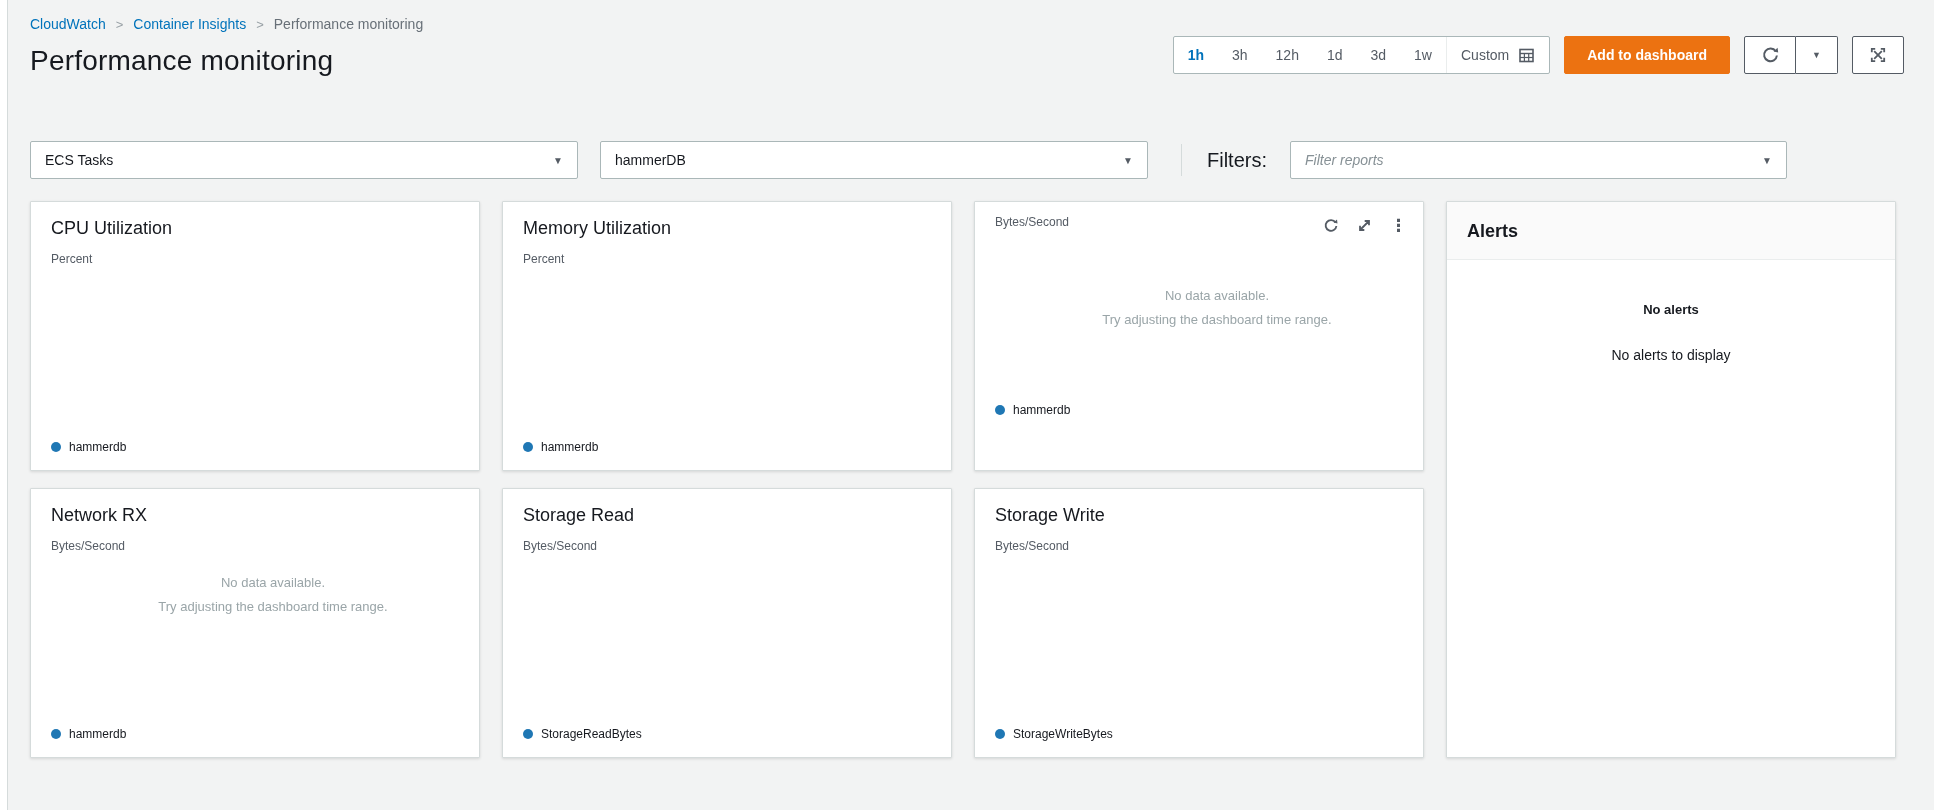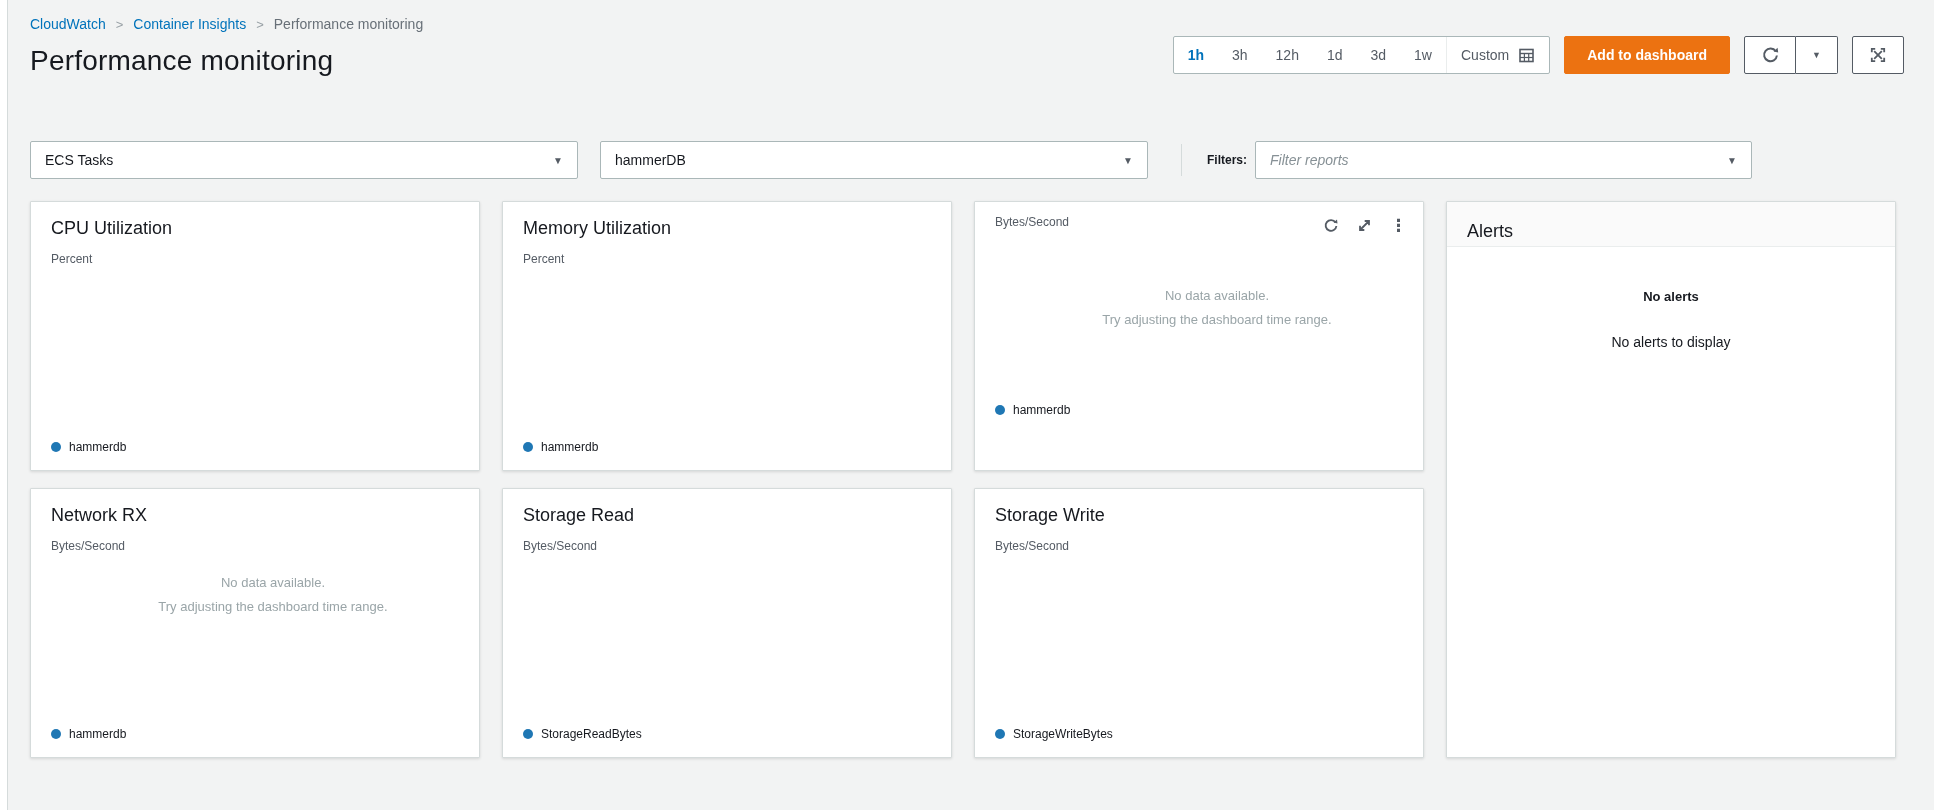--- a/index.html
+++ b/index.html
@@ -52,21 +52,21 @@
   
   .filter-row { display: flex; align-items: center; margin: 64px 30px 0 30px; }
   .select-box {
     height: 38px; background: #fff; border: 1px solid #aab7b8; border-radius: 2px;
     display: flex; align-items: center; justify-content: space-between;
     padding: 0 14px; font-size: 14px; color: #16191f; cursor: pointer; width: 548px;
   }
   .select-box .caret-glyph { font-size: 10px; }
   .sel2 { margin-left: 22px; }
   .v-divider { width: 1px; height: 32px; background: #d5dbdb; margin: 0 25px 0 33px; }
-  .filters-label { font-size: 12px; color: #16191f; margin-right: 8px; font-weight: bold; }
+  .filters-label { font-size: 20px; color: #16191f; margin-right: 23px; }
   .select-filter { width: 497px; }
   .placeholder { font-style: italic; color: #879196; }
 
   
   .grid {
     display: grid; grid-template-columns: repeat(4, 450px);
     grid-template-rows: 270px 270px; gap: 17px 22px; margin: 22px 30px 0 30px;
   }
   .panel {
     background: #fff; border: 1px solid #d5dbdb; border-radius: 1px;
@@ -83,21 +83,21 @@
   .legend-label { font-size: 12px; color: #16191f; }
   .nodata {
     display: none; position: absolute; left: 50px; right: 14px; top: 86px;
     text-align: center; color: #9aa5a8; font-size: 13px;
   }
   .nodata .nd2 { margin-top: 9px; text-align: center; }
 
   
   .alerts-panel { grid-column: 4; grid-row: 1 / 3; }
   .alerts-header {
-    padding: 19px 20px 4px 20px; font-size: 18px; font-weight: 400;
+    padding: 19px 20px 17px 20px; font-size: 18px; font-weight: 700;
     border-bottom: 1px solid #eaeded; background: #fafafa;
   }
   .alerts-body { text-align: center; padding-top: 42px; }
   .alerts-empty-title { font-size: 13px; font-weight: 700; color: #16191f; }
   .alerts-empty-msg { font-size: 14px; color: #16191f; margin-top: 30px; }
 </style>
 </head>
 <body>
 
 <div class="left-rail"></div>

